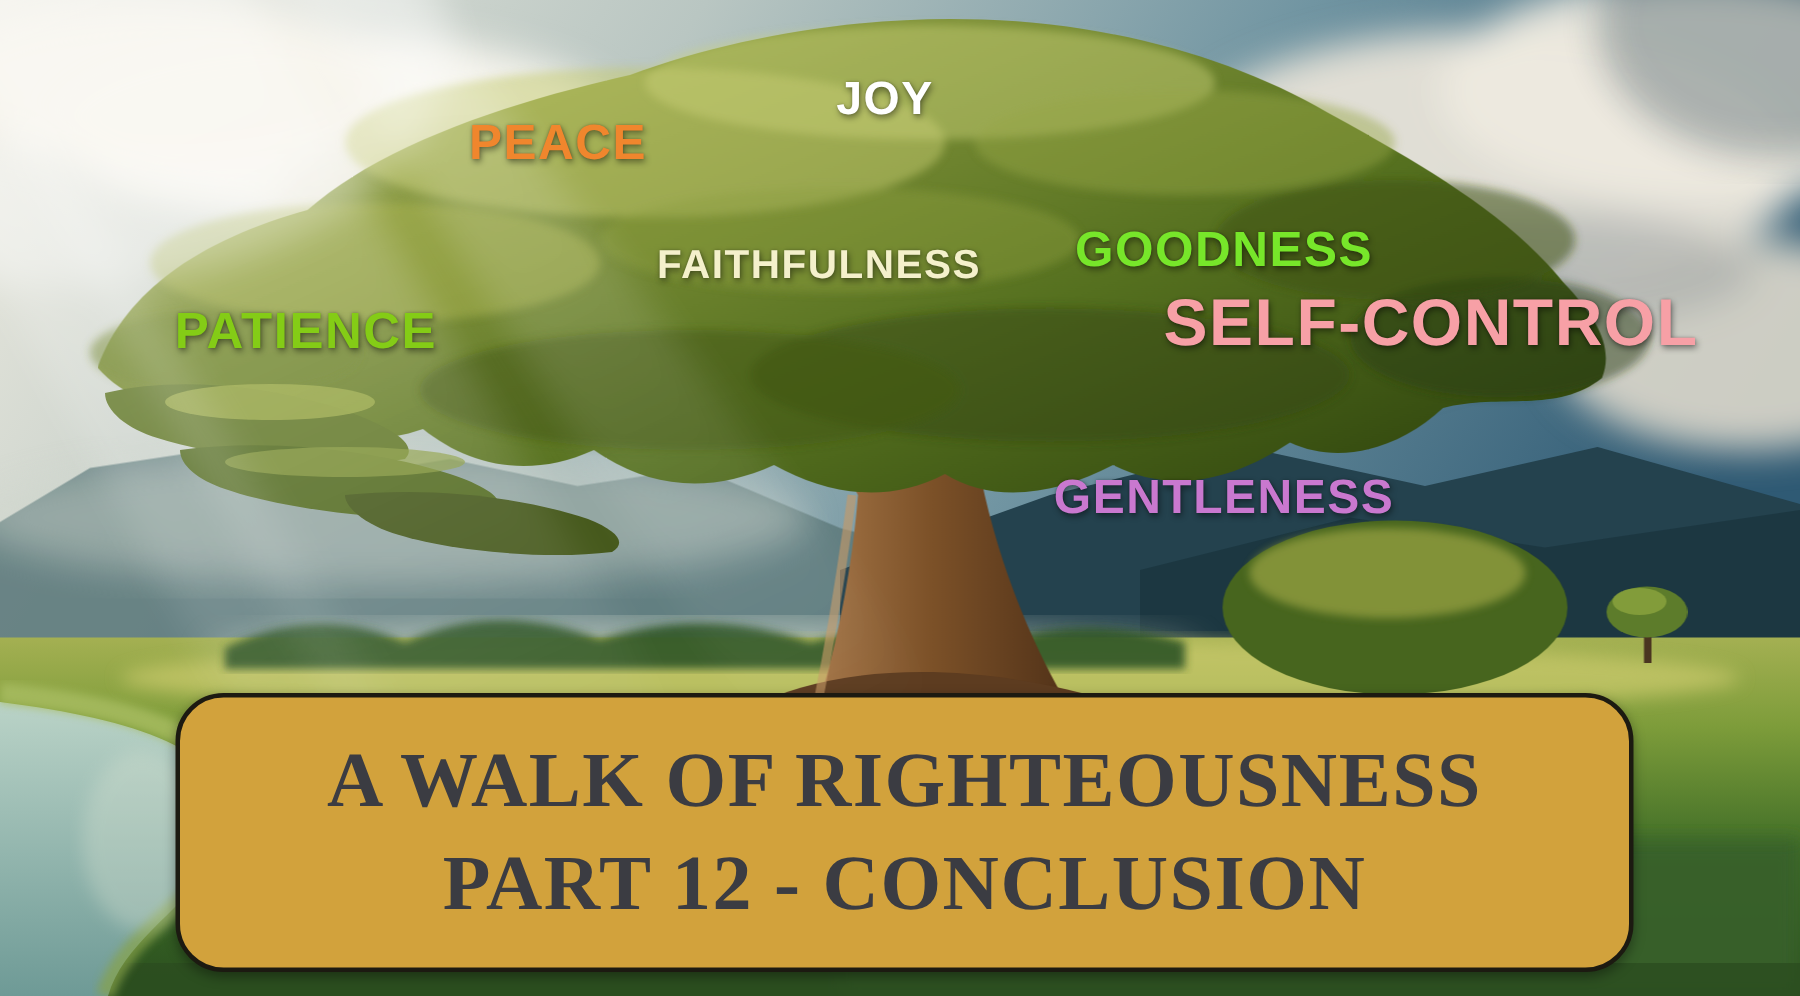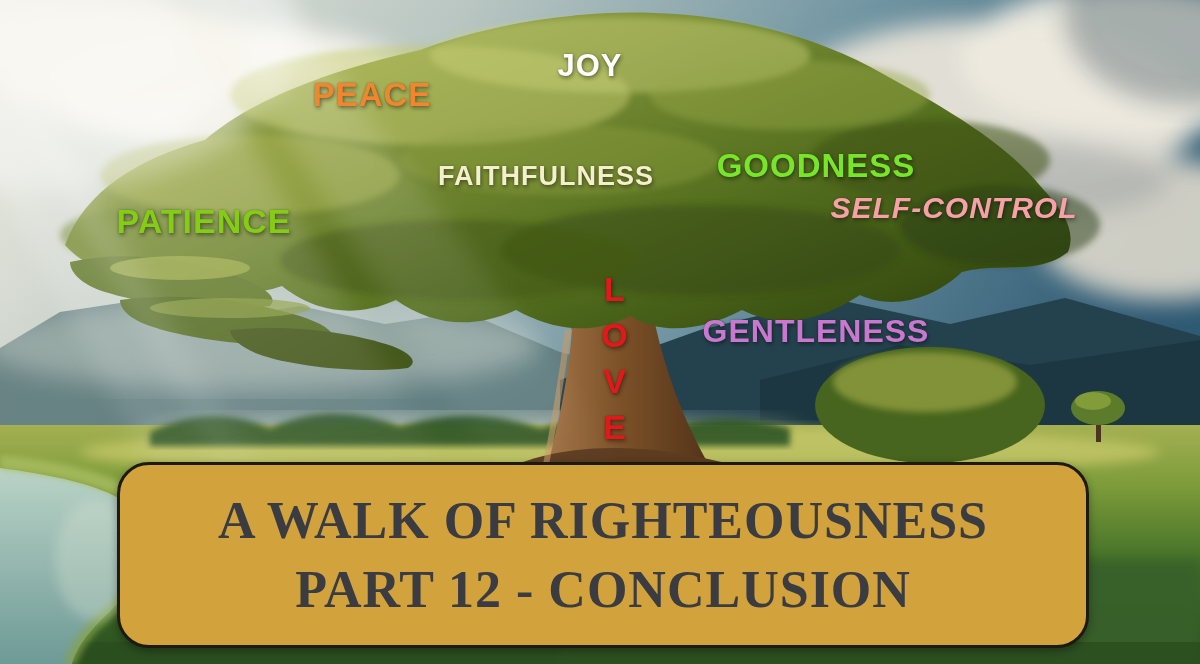--- a/index.html
+++ b/index.html
@@ -17,21 +17,21 @@
     font-weight:bold;
     letter-spacing:1px;
     white-space:nowrap;
     text-shadow:1px 2px 4px rgba(0,0,0,.45), 0 0 2px rgba(0,0,0,.25);
   }
   .f-joy          {left:590px; top:48px;  font-size:31px;}
   .f-peace        {left:372px; top:76px;  font-size:33px;text-align:center;}
   .f-goodness     {left:816px; top:106px; font-size:33px;margin-top:41px;}
   .f-faithfulness {left:546px; top:161px; font-size:27px;}
   .f-patience     {left:204px; top:202px; font-size:34px;}
-  .f-selfcontrol  {left:954px; top:191px; font-size:30px;font-style:italic;}
+  .f-selfcontrol  {left:954px; top:191px; font-size:44px;}
   .f-kindness     {left:448px; top:265px; font-size:31px;}
   .f-gentleness   {left:816px; top:281px; font-size:32px;}
   .f-love{
     left:615px; top:266px;
     font-size:34px;
     width:36px;
     white-space:normal;
     word-break:break-all;
     text-align:center;
     line-height:46px;
@@ -230,20 +230,19 @@
     </g>
   </svg>
 
   <div class="fruit f-joy" style="color: rgb(255, 255, 255);">JOY</div>
   <div class="fruit f-peace" style="color: rgb(240, 134, 45);">PEACE</div>
   <div class="fruit f-goodness" style="color: rgb(119, 230, 42);">GOODNESS</div>
   <div class="fruit f-faithfulness" style="color: rgb(244, 240, 203);">FAITHFULNESS</div>
   <div class="fruit f-patience" style="color: #84cc16;">PATIENCE</div>
   <div class="fruit f-selfcontrol" style="color: rgb(247, 160, 166);">SELF-CONTROL</div>
   <div class="fruit f-gentleness" style="color: rgb(201, 120, 207); margin-top: 32px;">GENTLENESS</div>
-  <div class="fruit f-love" style="color: rgb(226, 24, 27);">LOVE</div>
 
   <div class="banner">
     <div class="banner-line">A WALK OF RIGHTEOUSNESS</div>
     <div class="banner-line">PART 12 - CONCLUSION</div>
   </div>
 
 </div>
 
 </body></html>

